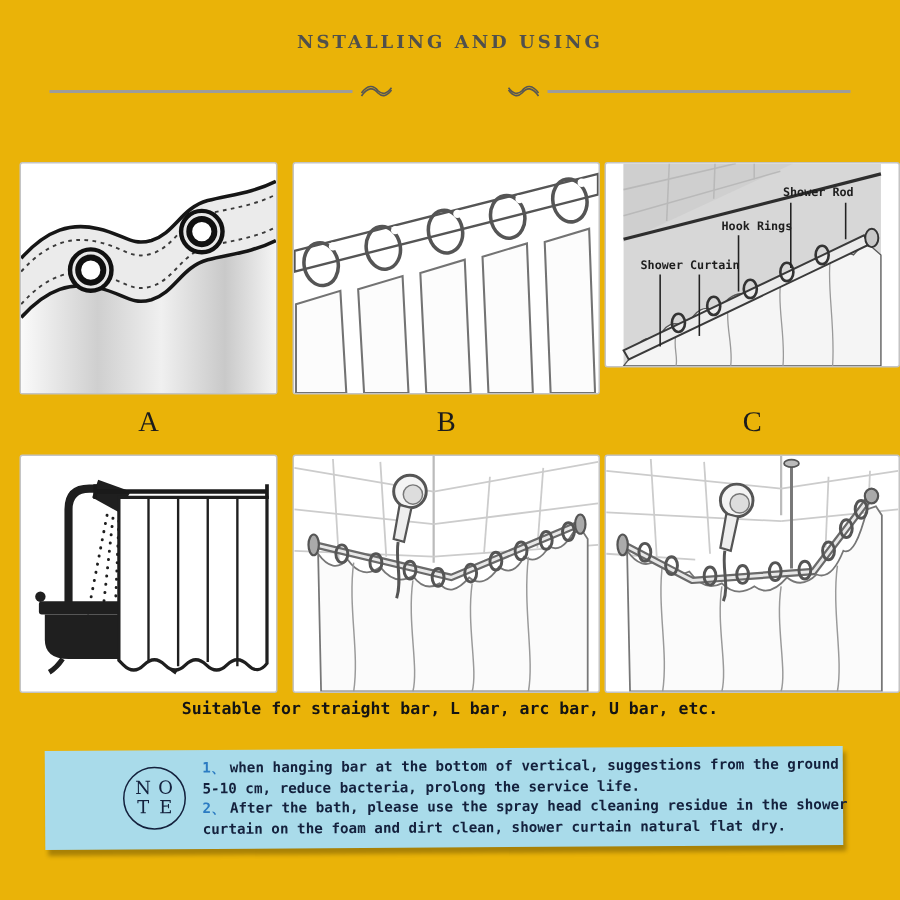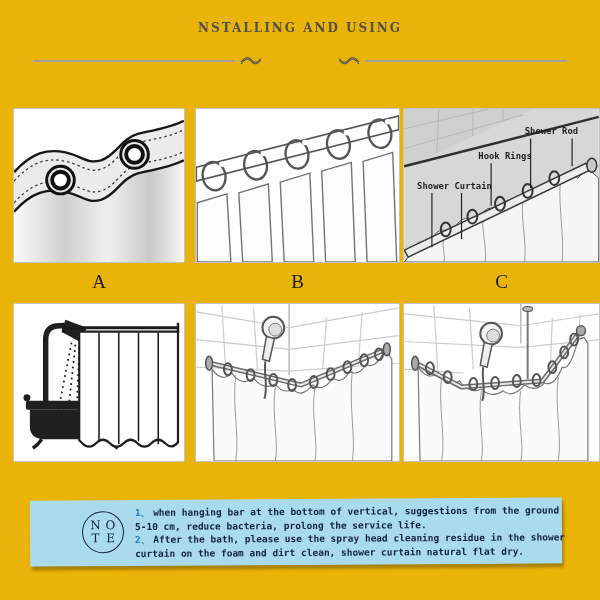--- a/index.html
+++ b/index.html
@@ -13,21 +13,21 @@
   .divider{position:absolute;top:55px;left:33px;right:33px;height:12px;
            display:flex;align-items:center;}
   .divider .line{flex:1;height:2px;background:#9c9c9c;}
   .divider .mid-gap{width:66px;}
   .divider svg{margin:0 4px;}
 
   
   .panel{position:absolute;border:1px solid #c4c4c4;border-radius:2px;background:#fff;box-sizing:border-box;}
   .pA{left:13px;top:108px;width:172px;height:155px;}
   .pB{left:195px;top:108px;width:205px;height:155px;}
-  .pC{left:403px;top:108px;width:197px;height:155px;text-align:right;}
+  .pC{left:403px;top:108px;width:197px;height:137px;text-align:right;}
   .pD{left:13px;top:303px;width:172px;height:159px;}
   .pE{left:195px;top:303px;width:205px;height:159px;}
   .pF{left:403px;top:303px;width:197px;height:159px;}
   .panel svg{display:block;width:100%;height:100%;}
 
   .letter{position:absolute;top:271px;height:24px;text-align:center;
           font-family:"Liberation Serif",serif;font-size:19px;color:#1c1c1c;}
   .lA{left:13px;width:172px;} .lB{left:195px;width:205px;} .lC{left:403px;width:197px;}
 
   .caption{position:absolute;top:466px;left:0;width:100%;text-align:center;
@@ -298,20 +298,21 @@
       </g>
       <g>
         <circle cx="88" cy="30" r="11" fill="#f4f4f4" stroke="#555" stroke-width="2"></circle>
         <circle cx="90" cy="32" r="6.5" fill="#ddd" stroke="#777" stroke-width="1"></circle>
         <polygon points="81,39 89,41 84,64 77,62" fill="#eee" stroke="#555" stroke-width="1.5"></polygon>
         <path d="M80,64 C78,76 83,88 79,98" stroke="#555" stroke-width="2" fill="none"></path>
       </g>
     </svg>
   </div>
 
+  <div class="caption">Suitable for straight bar, L bar, arc bar, U bar, etc.</div>
 
   <div class="note-box">
     <div class="note-badge">
       <span>N</span>
       <span>O</span>
       <span>T</span>
       <span>E</span>
     </div>
     <div class="note-text">
       <p><span class="note-num">1、</span><span>when hanging bar at the bottom of vertical, suggestions from the ground 5-10 cm, reduce bacteria, prolong the service life.</span></p>

